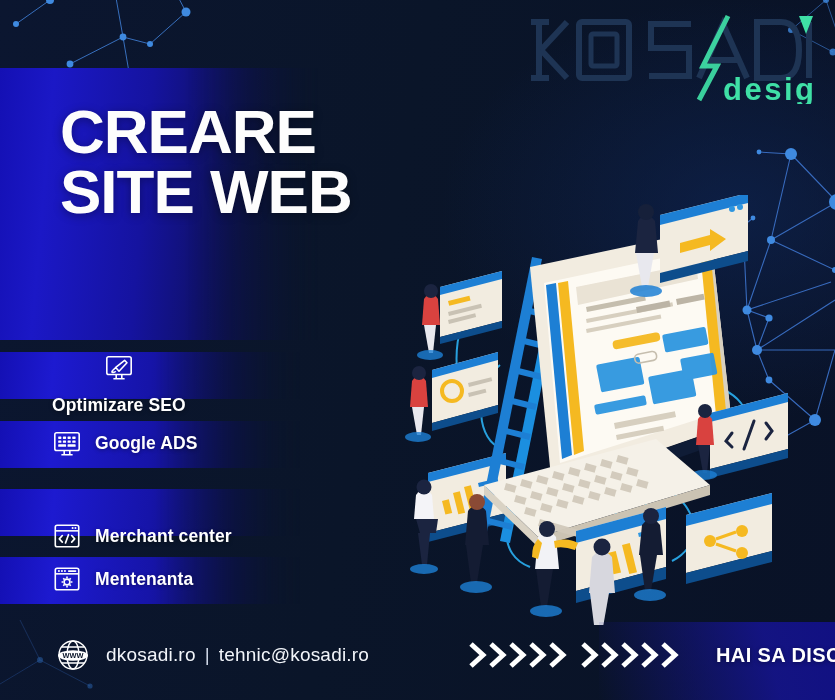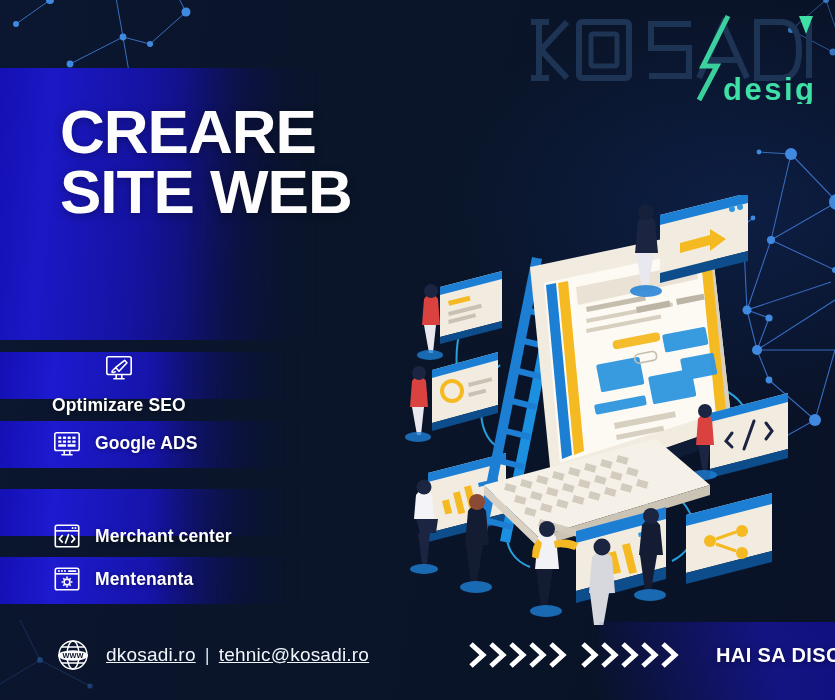--- a/index.html
+++ b/index.html
@@ -63,21 +63,21 @@
   .srv .ico { width:30px; height:30px; flex:0 0 30px; }
   .srv .lbl {
     color:#ffffff; font-size:17.5px; font-weight:bold; letter-spacing:.1px;
     white-space:nowrap; text-shadow:0 1px 4px rgba(0,0,0,.4);
   }
 
   
   .footer { position:absolute; left:4px; bottom:0; width:835px; height:78px; }
   .contact { position:absolute; left:52px; top:16px; display:flex; align-items:center; gap:16px; }
   .contact .globe { width:34px; height:34px; flex:0 0 34px; }
-  .contact .txt { color:#f2f5fa; font-size:19px; letter-spacing:.2px; white-space:nowrap;text-decoration:underline; }
+  .contact .txt { color:#f2f5fa; font-size:19px; letter-spacing:.2px; white-space:nowrap; }
   .contact .sep { color:#cfd8e8; padding:0 9px; font-size:19px; }
 
   .cta { position:absolute; left:464px; top:18px; display:flex; align-items:center; gap:0; }
   .chev-wrap { display:flex; align-items:center; }
   .chev-grp { display:flex; }
   .chev-gap { width:12px; }
   .cta-text {
     color:#ffffff; font-size:20px; font-weight:bold; letter-spacing:.4px;
     white-space:nowrap; margin-left:36px; text-shadow:0 1px 4px rgba(0,0,0,.4);
   }

